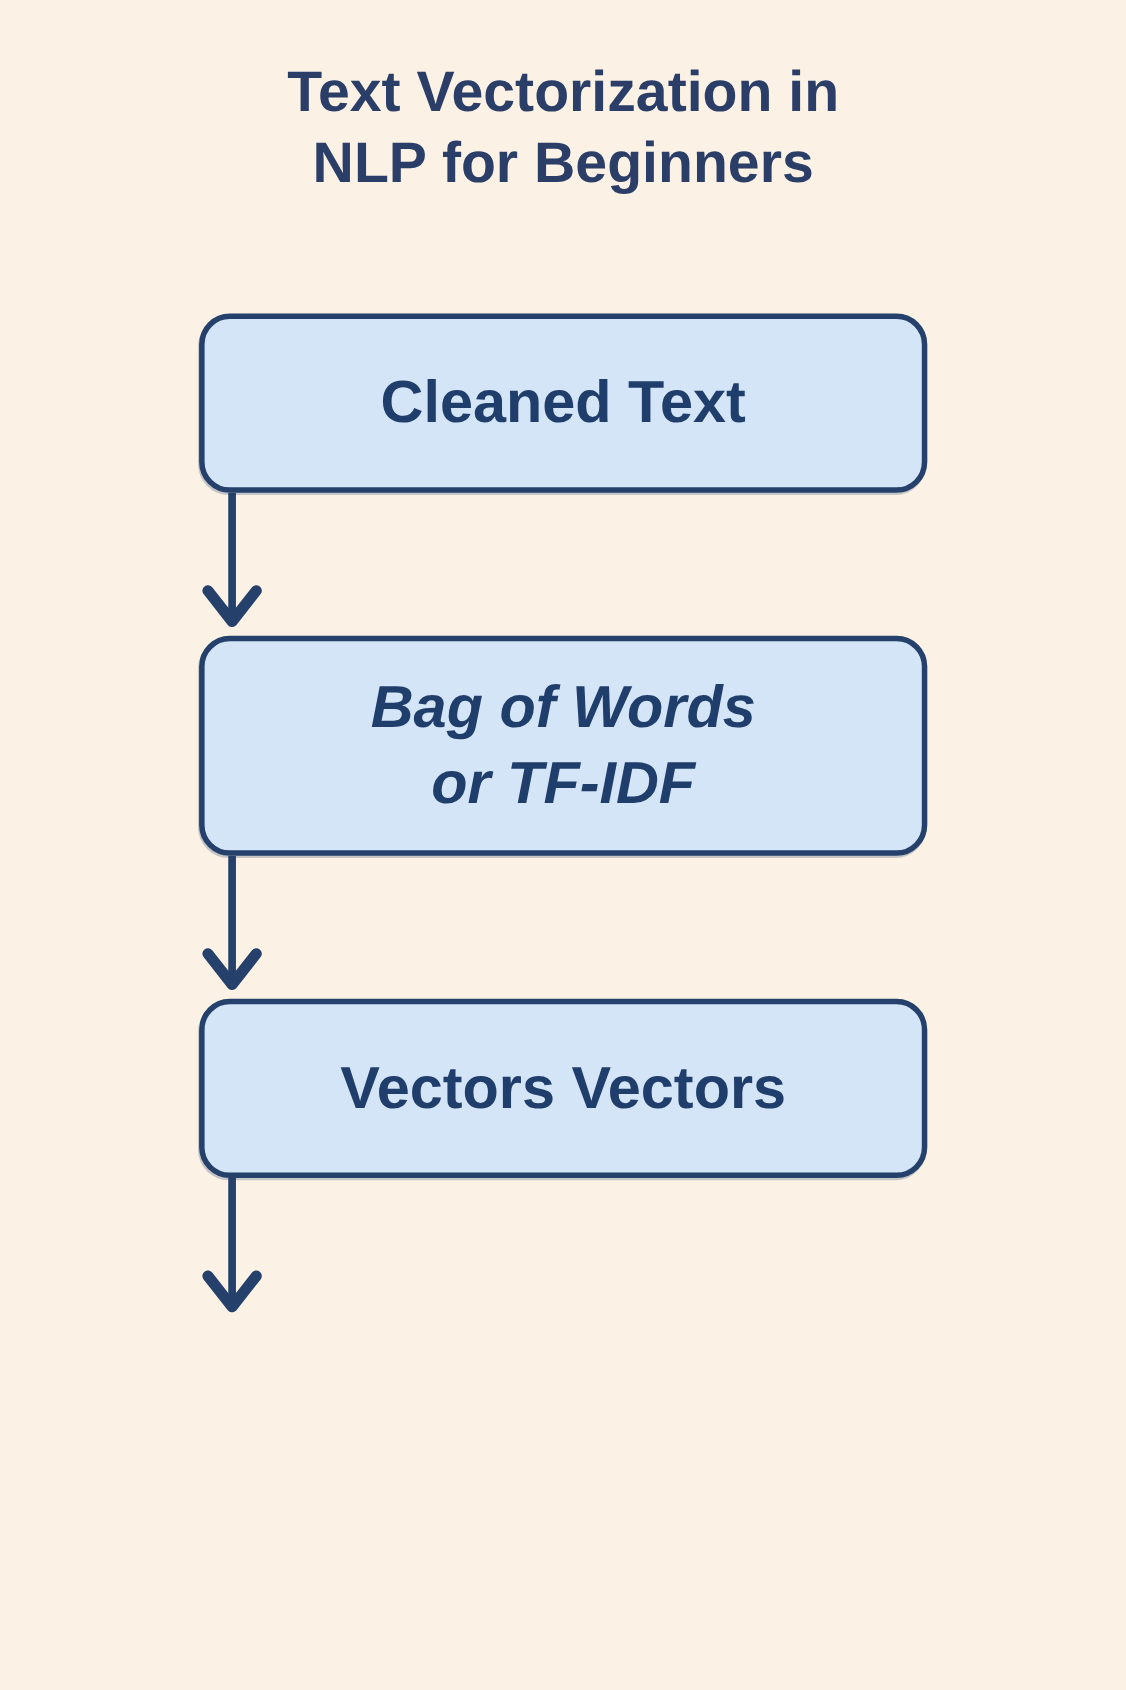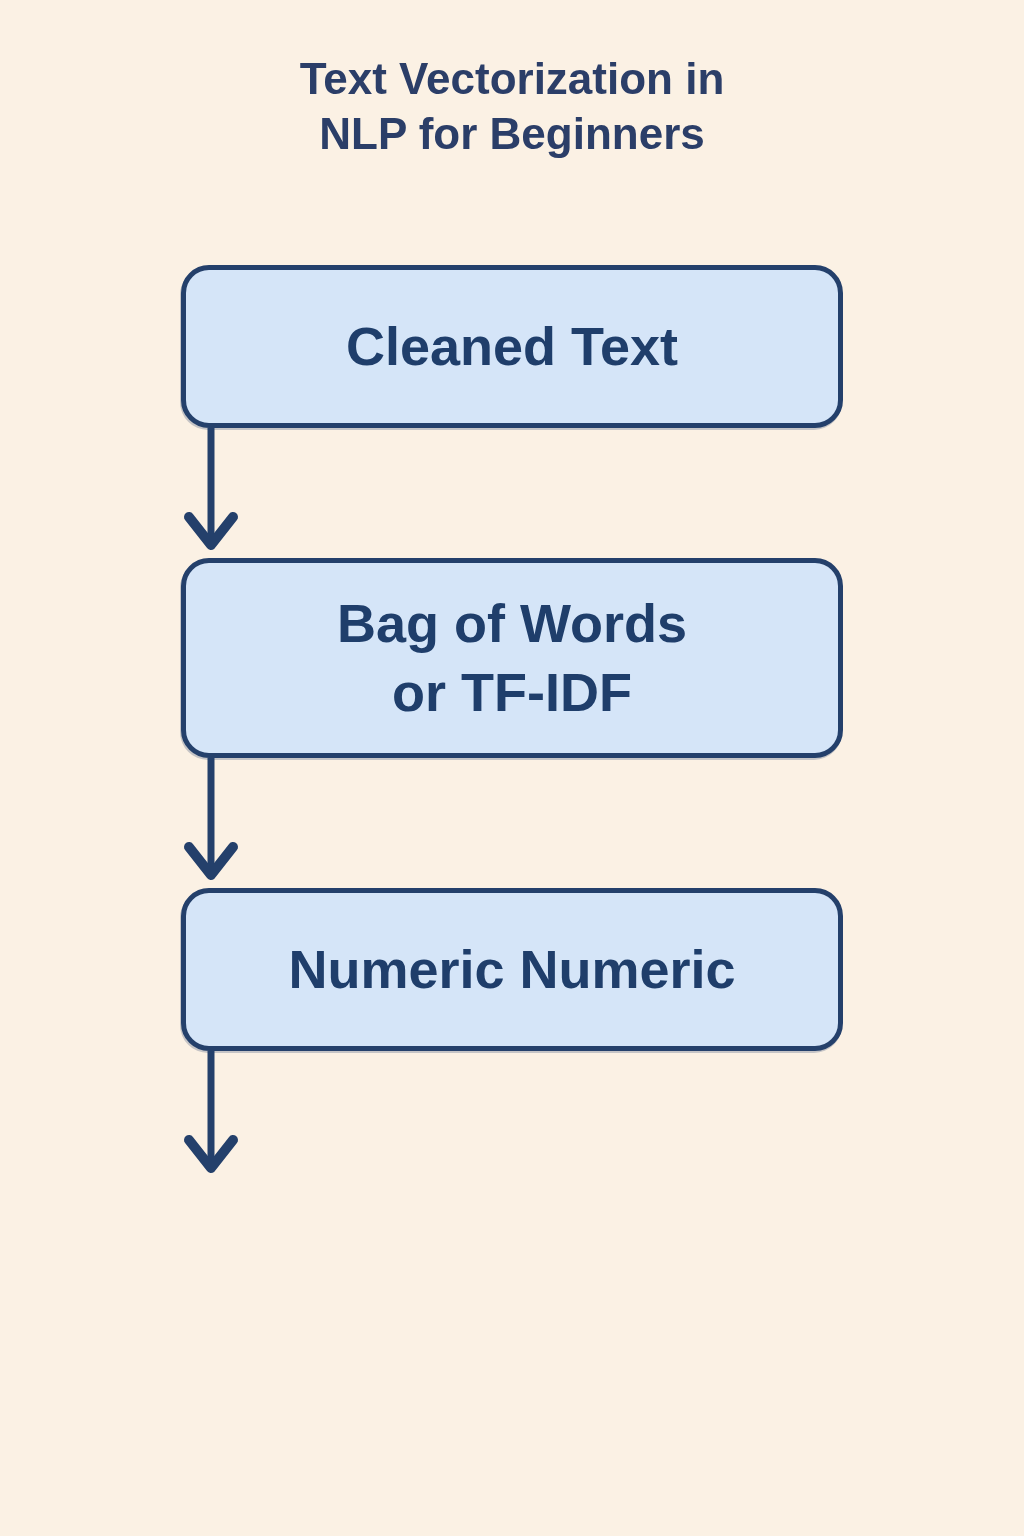--- a/index.html
+++ b/index.html
@@ -22,21 +22,21 @@
     width: 1024px;
     height: 1536px;
     display: flex;
     flex-direction: column;
     align-items: center;
   }
   .title {
     margin: 0;
     padding-top: 52px;
     text-align: center;
-    font-size: 44px;
+    font-size: 52px;
     line-height: 1.24;
     font-weight: 700;
     color: var(--title-ink);
     white-space: pre-line;
   }
   .flow {
     margin-top: 104px;
     display: flex;
     flex-direction: column;
     align-items: flex-start;
@@ -45,21 +45,21 @@
     width: 662px;
     min-height: 163px;
     background: var(--node-fill);
     border: 5px solid var(--ink);
     border-radius: 28px;
     display: flex;
     align-items: center;
     justify-content: center;
     box-shadow: -1px 2px 0 rgba(36, 64, 107, 0.25);
   }
-  .node--tall { min-height: 200px; }
+  .node--tall { min-height: 200px; font-style: italic; }
   .node-label {
     font-size: 54px;
     font-weight: 700;
     color: var(--ink-text);
     text-align: center;
     white-space: pre-line;
     line-height: 1.28;
     padding: 10px 20px;
   }
   .arrow {
@@ -92,21 +92,21 @@
       <span class="node-label">Bag of Words
 or TF-IDF</span>
     </div>
 
     <svg class="arrow" viewBox="0 0 60 130" aria-hidden="true">
       <line x1="30" y1="0" x2="30" y2="118" stroke="currentColor" stroke-width="7"></line>
       <polyline points="8,89 30,117 52,89" fill="none" stroke="currentColor" stroke-width="10" stroke-linecap="round" stroke-linejoin="round"></polyline>
     </svg>
 
     <div class="node">
-      <span class="node-label">Numeric Numeric</span>
+      <span class="node-label">Vectors Vectors</span>
     </div>
 
     <svg class="arrow" viewBox="0 0 60 130" aria-hidden="true">
       <line x1="30" y1="0" x2="30" y2="118" stroke="currentColor" stroke-width="7"></line>
       <polyline points="8,89 30,117 52,89" fill="none" stroke="currentColor" stroke-width="10" stroke-linecap="round" stroke-linejoin="round"></polyline>
     </svg>
 
 
   </div>
 </div>

